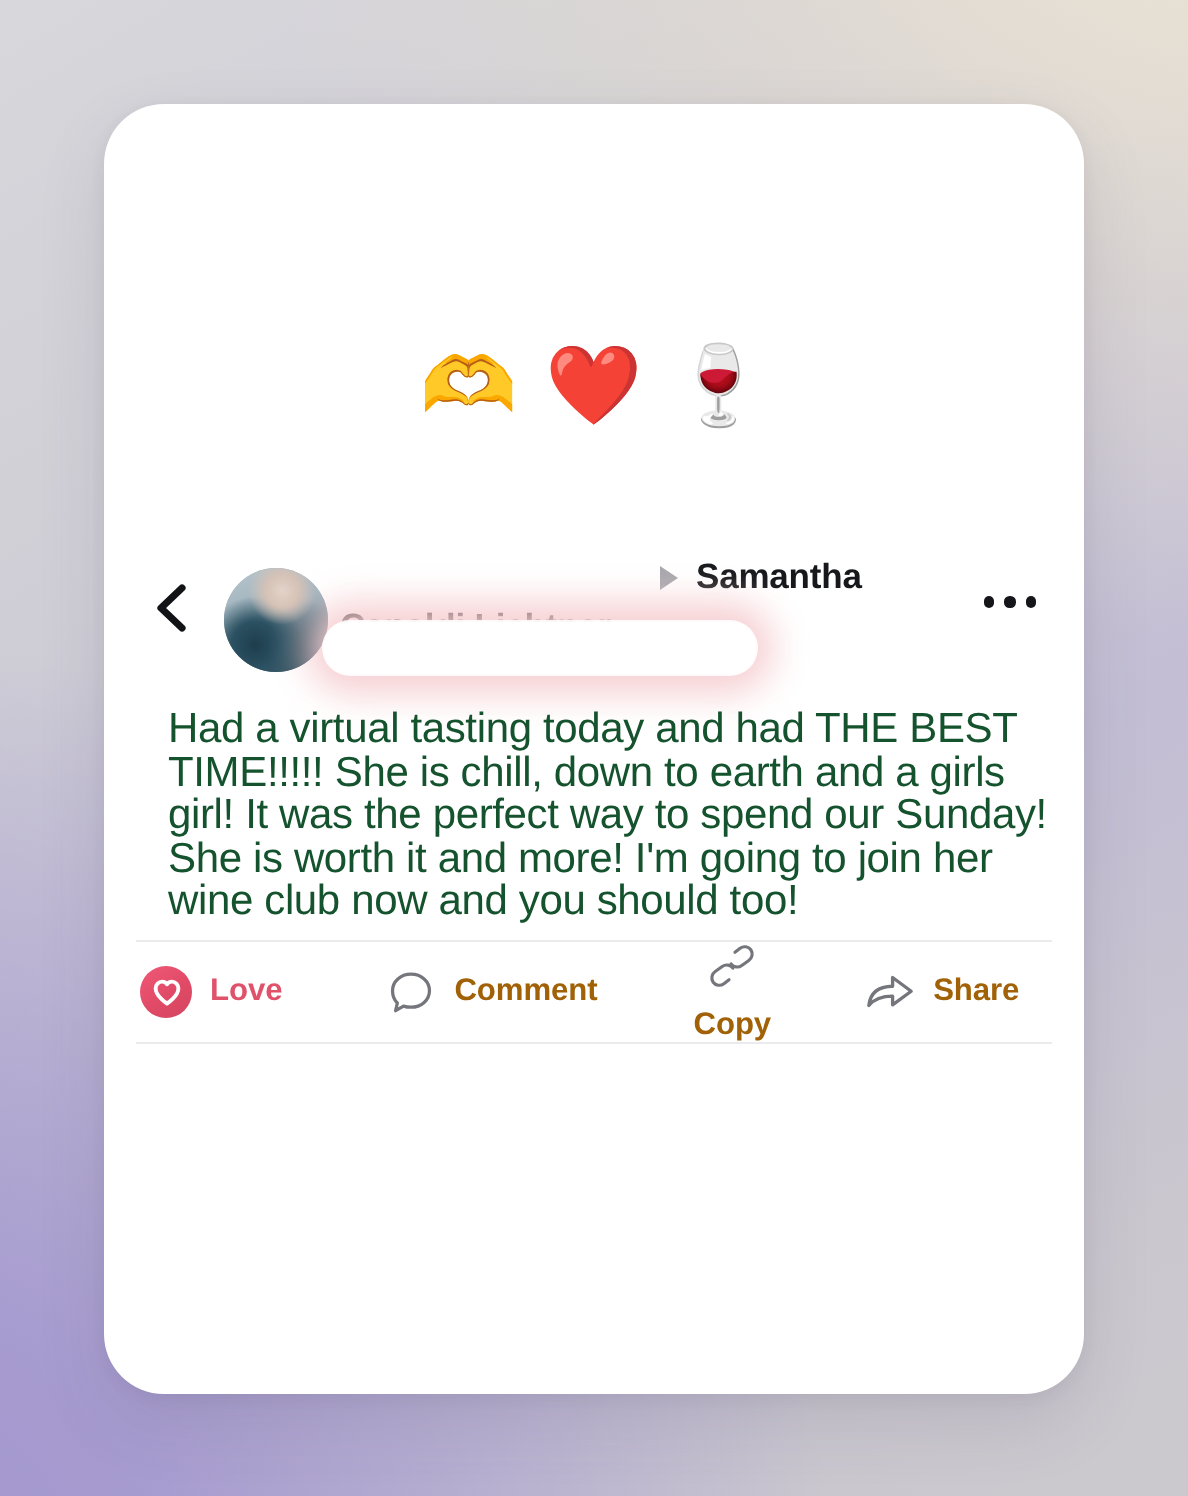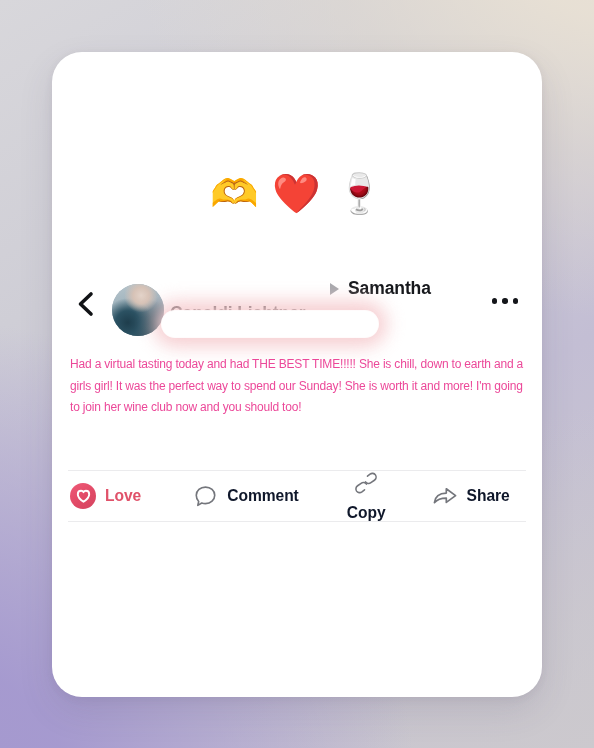--- a/index.html
+++ b/index.html
@@ -184,26 +184,26 @@
     display: block;
     width: 5.5px;
     height: 5.5px;
     border-radius: 50%;
     background: #14161a;
   }
 
   
   .post-body {
     position: absolute;
-    left: 18px;
+    left: 32px;
     right: 14px;
     top: 302px;
-    font-size: 12px;
+    font-size: 21px;
     line-height: 21.6px;
-    color: #ec4899;
+    color: #14532d;
     letter-spacing: -0.18px;
     white-space: pre-wrap;
   }
 
   
   .action-bar {
     position: absolute;
     left: 16px;
     right: 16px;
     top: 418px;
@@ -213,21 +213,21 @@
     display: flex;
     align-items: center;
     font-weight: bold;
   }
   .action {
     display: flex;
     align-items: center;
     gap: 9px;
     cursor: pointer;
     font-size: 15.6px;
-    color: #0f172a;
+    color: #a16207;
     letter-spacing: -0.05px;
     white-space: nowrap;
   }
   .action.love { margin-left: 2px; color: #e0526a; }
   .action.comment { margin-left: 52px; }
   .action.copy { margin-left: 48px; flex-direction: column; }
   .action.share { margin-left: 46px; justify-content: flex-end; }
   .action .ico { display: flex; flex: none; }
   .action .ico svg { display: block; }
 

